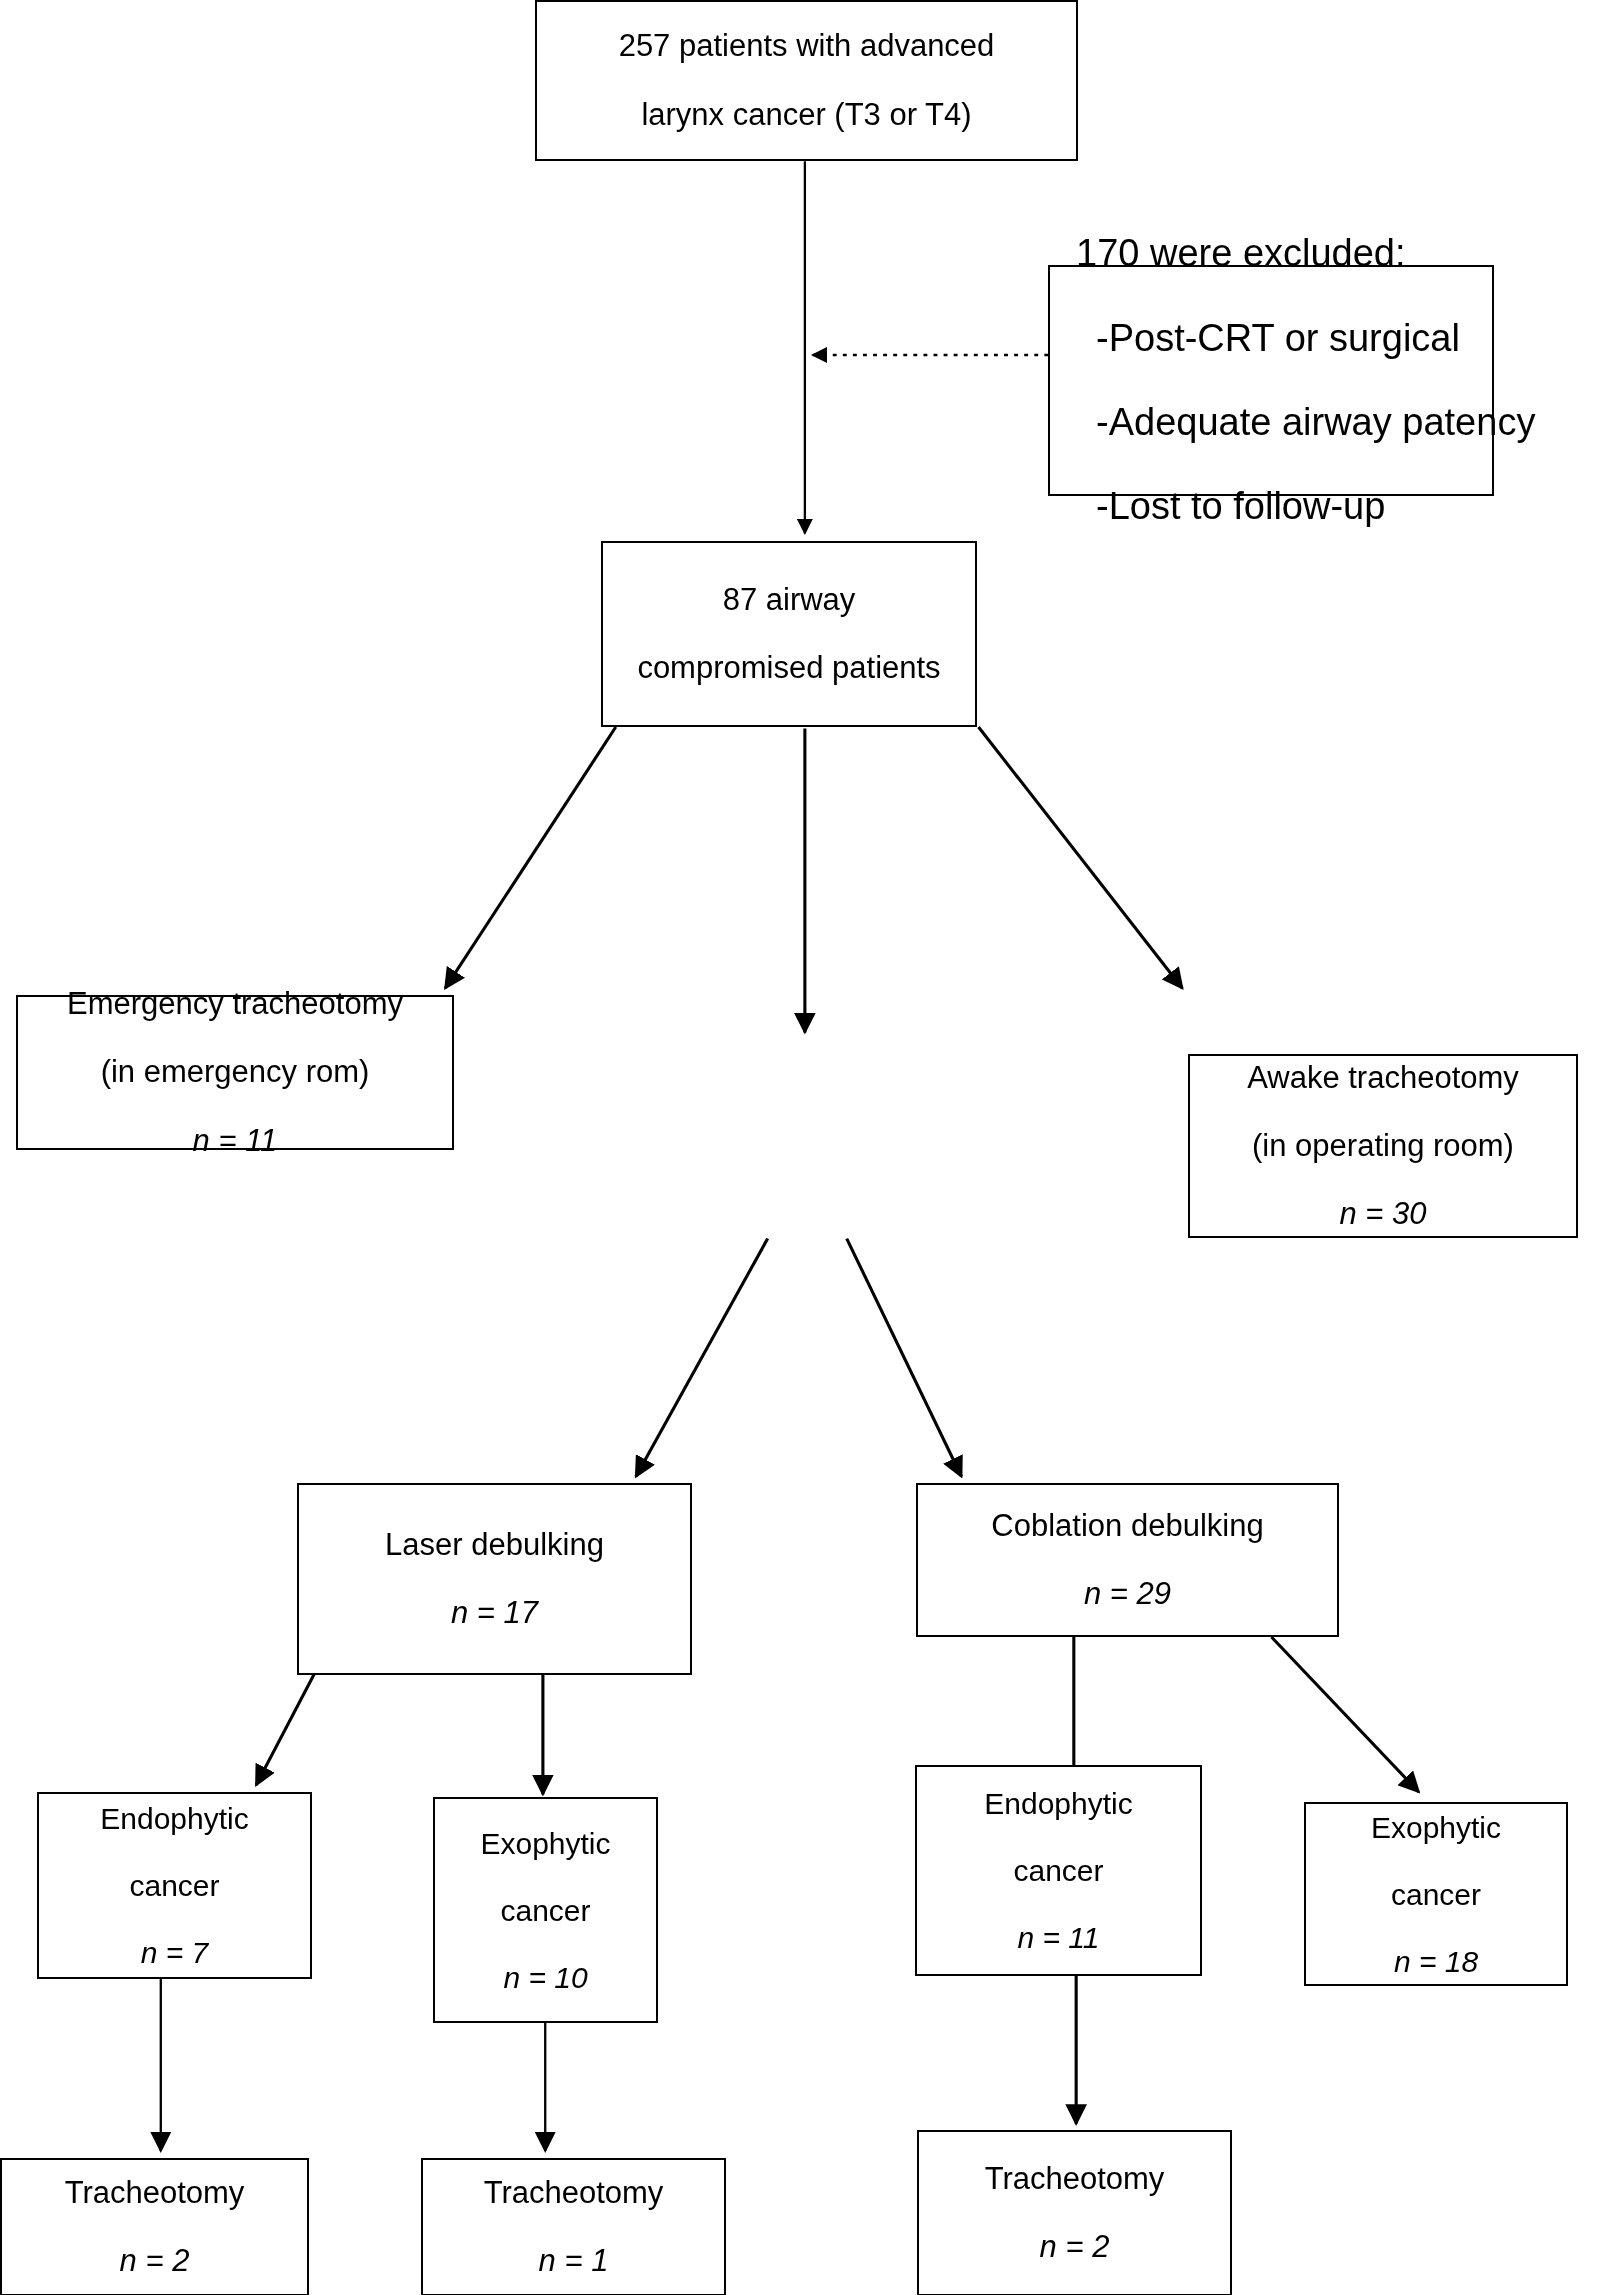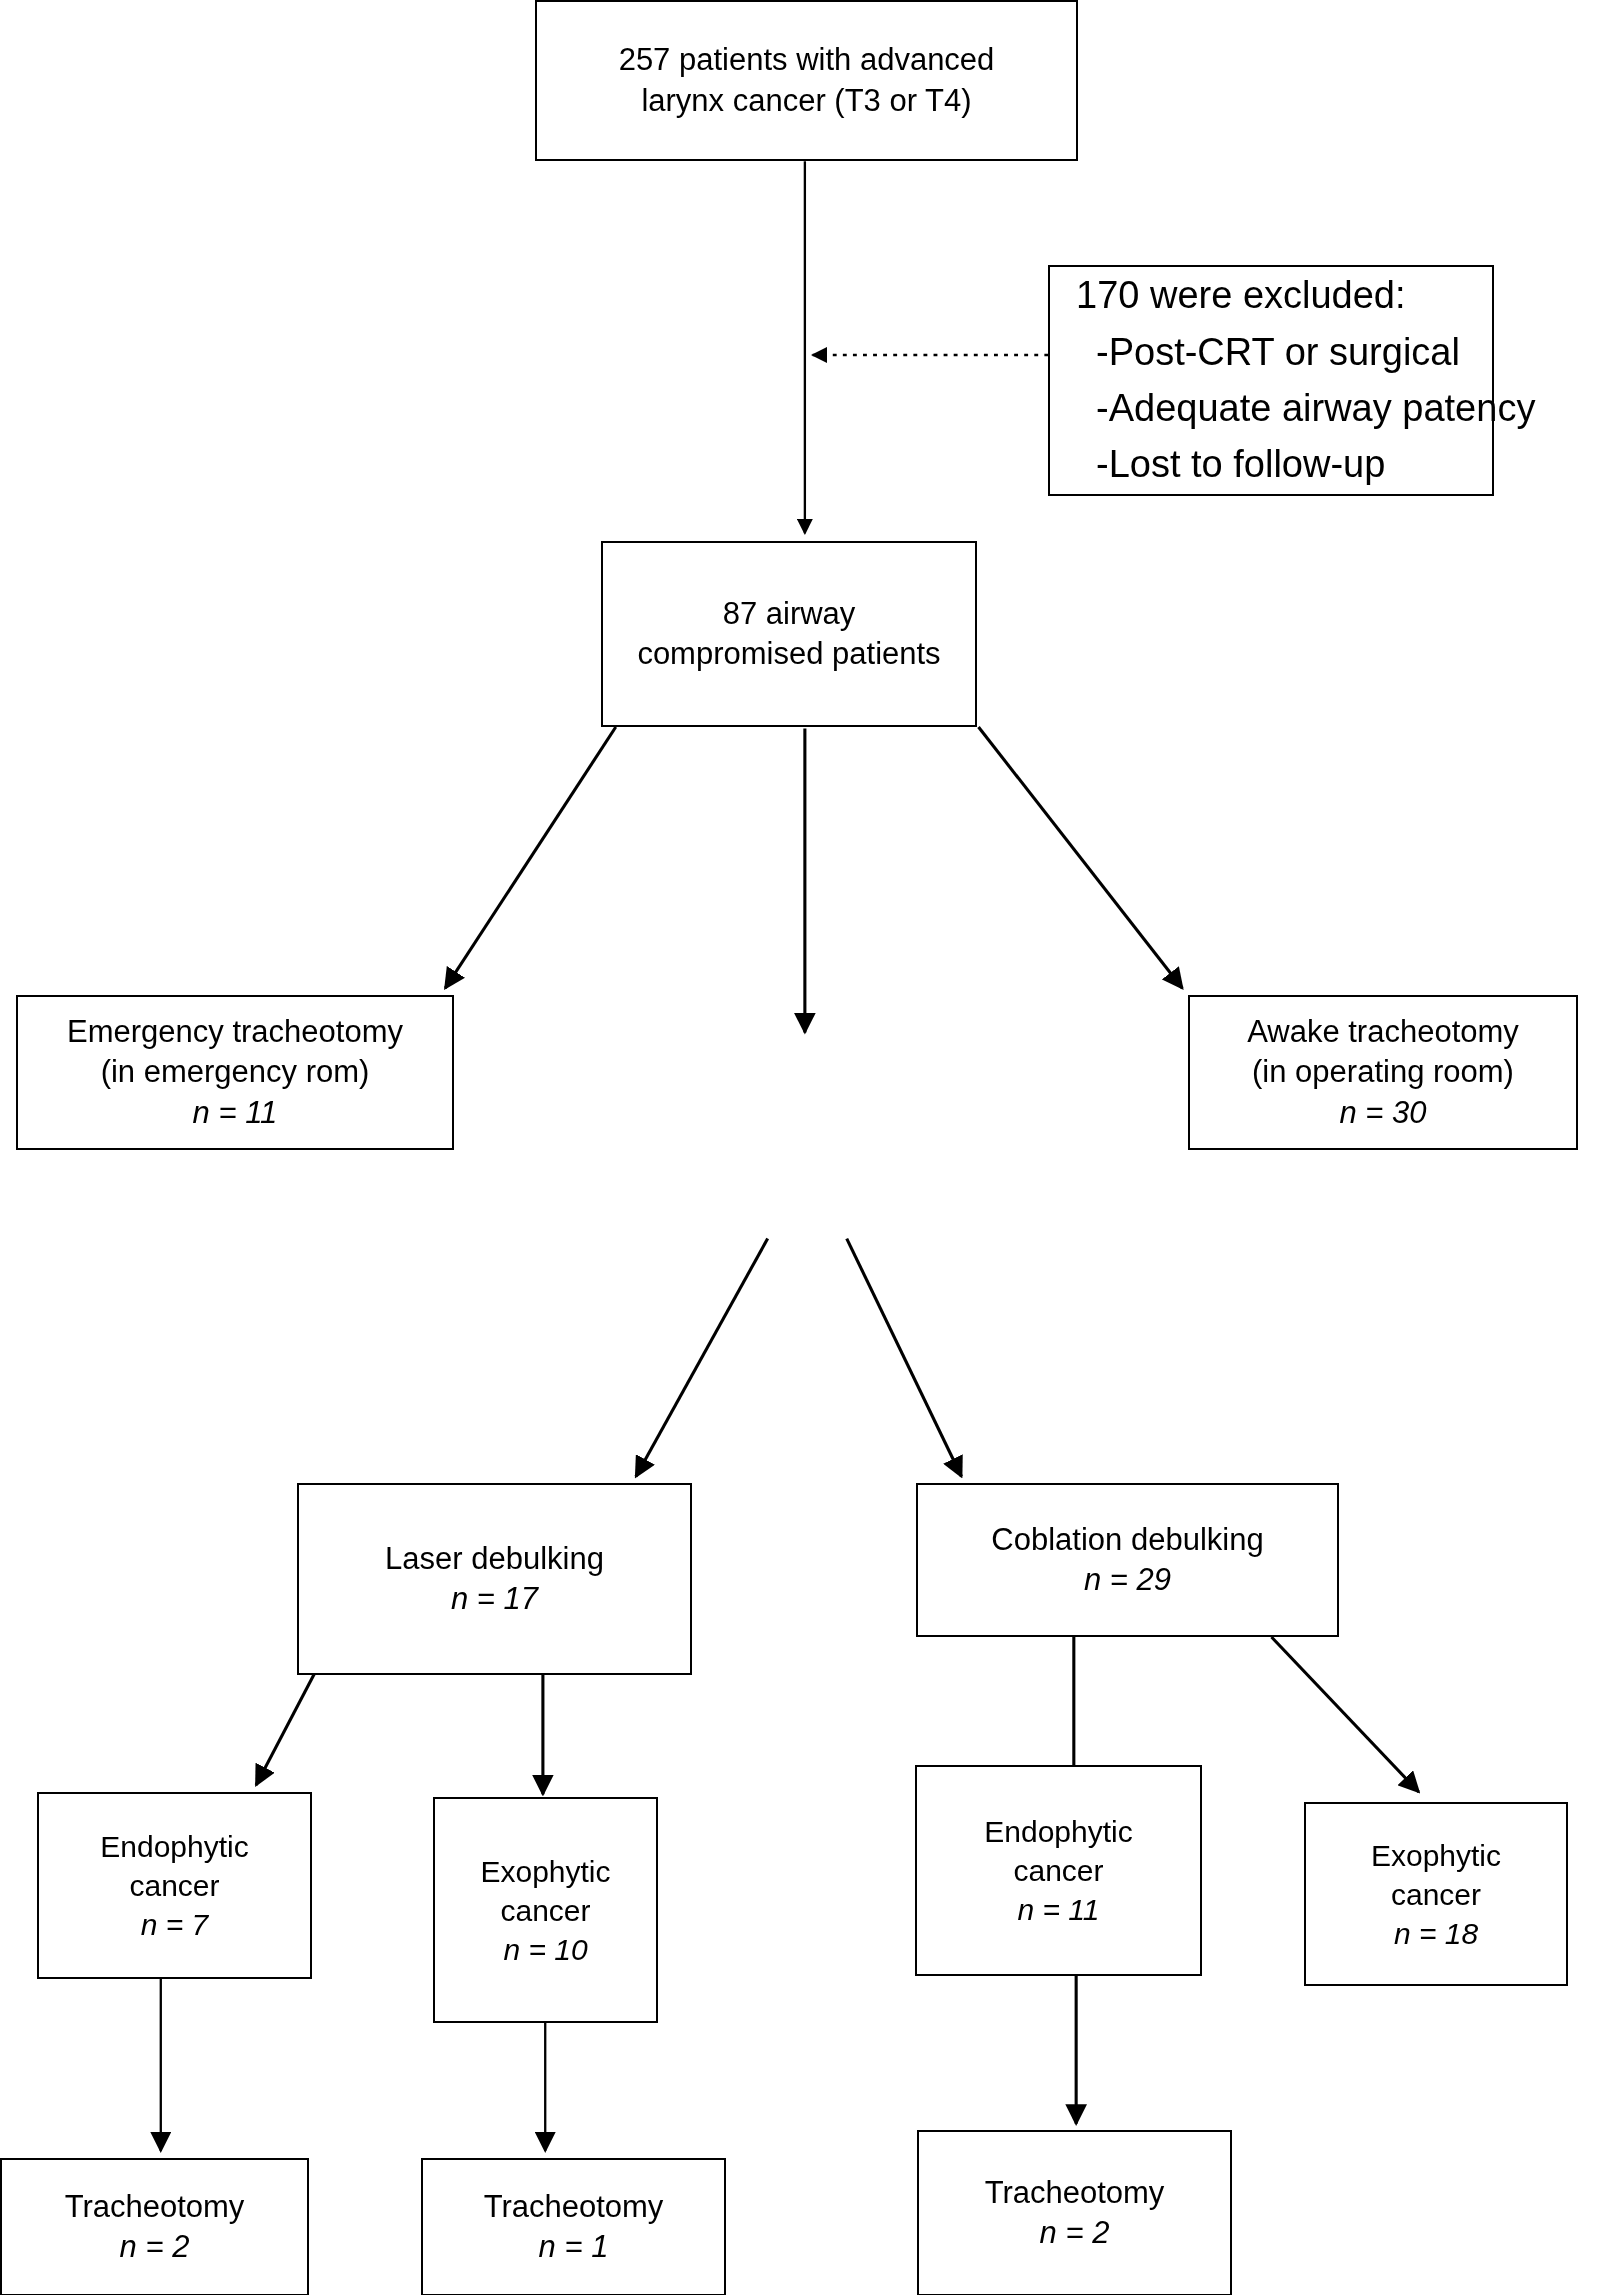--- a/index.html
+++ b/index.html
@@ -30,20 +30,21 @@
     background: #ffffff;
     display: flex;
     flex-direction: column;
     align-items: center;
     justify-content: center;
     text-align: center;
     color: #000000;
     font-size: 31px;
     line-height: 1.30;
     padding: 4.7px 7.8px;
+    gap: 28px;
   }
   .node .line {
     display: block;
     white-space: nowrap;
   }
   .node .n-italic {
     font-style: italic;
     white-space: nowrap;
   }
   .node.left-align {
@@ -116,21 +117,21 @@
     <span class="line">compromised patients</span>
   </div>
 
   <div class="node" style="left:16px; top:995px; width:438px; height:155px;text-align:right;">
     <span class="line">Emergency tracheotomy</span>
     <span class="line">(in emergency rom)</span>
     <span class="n-italic">n = 11</span>
   </div>
 
 
-  <div class="node" style="left:1188px; top:995px; width:390px; height:155px;">
+  <div class="node" style="left:1188px; top:1054px; width:390px; height:184px;">
     <span class="line">Awake tracheotomy</span>
     <span class="line">(in operating room)</span>
     <span class="n-italic">n = 30</span>
   </div>
 
   <div class="node" style="left:297px; top:1483px; width:395px; height:192px;">
     <span class="line">Laser debulking</span>
     <span class="n-italic">n = 17</span>
   </div>
 

